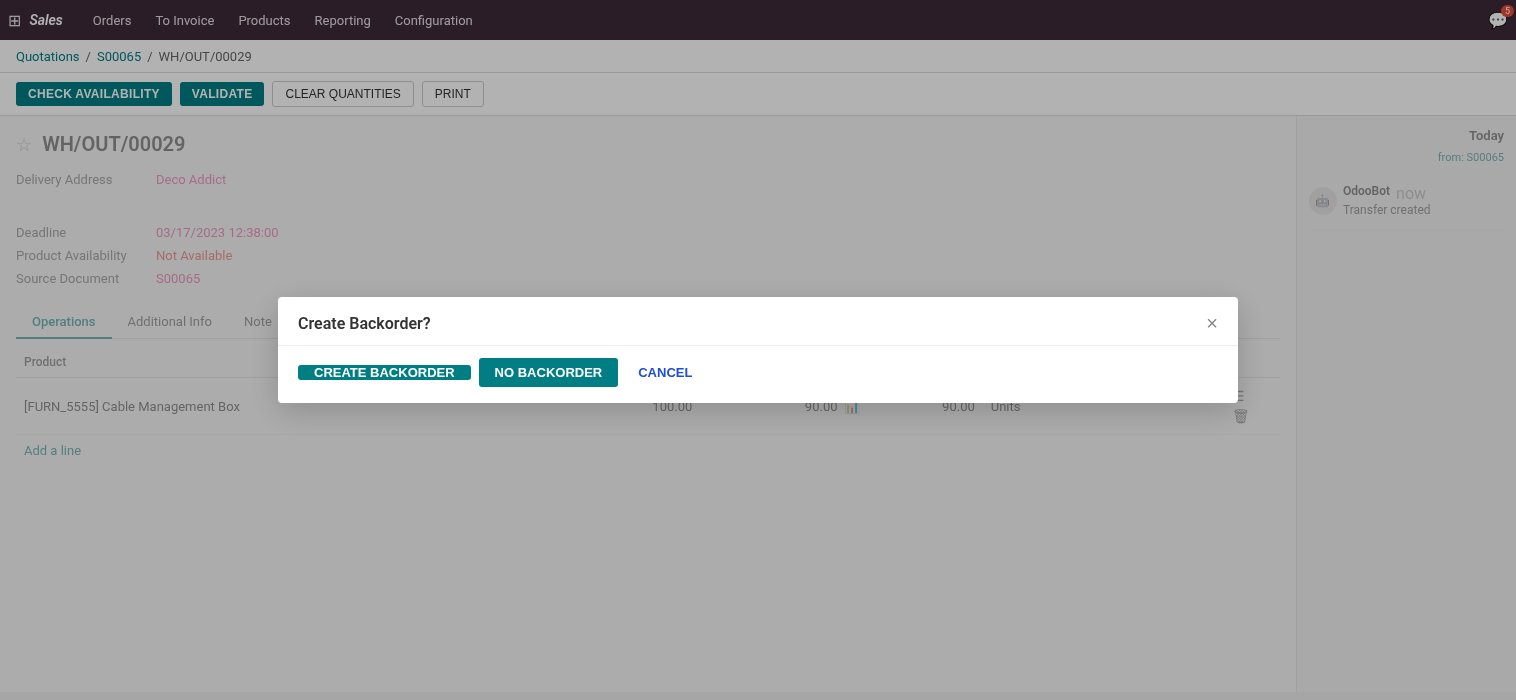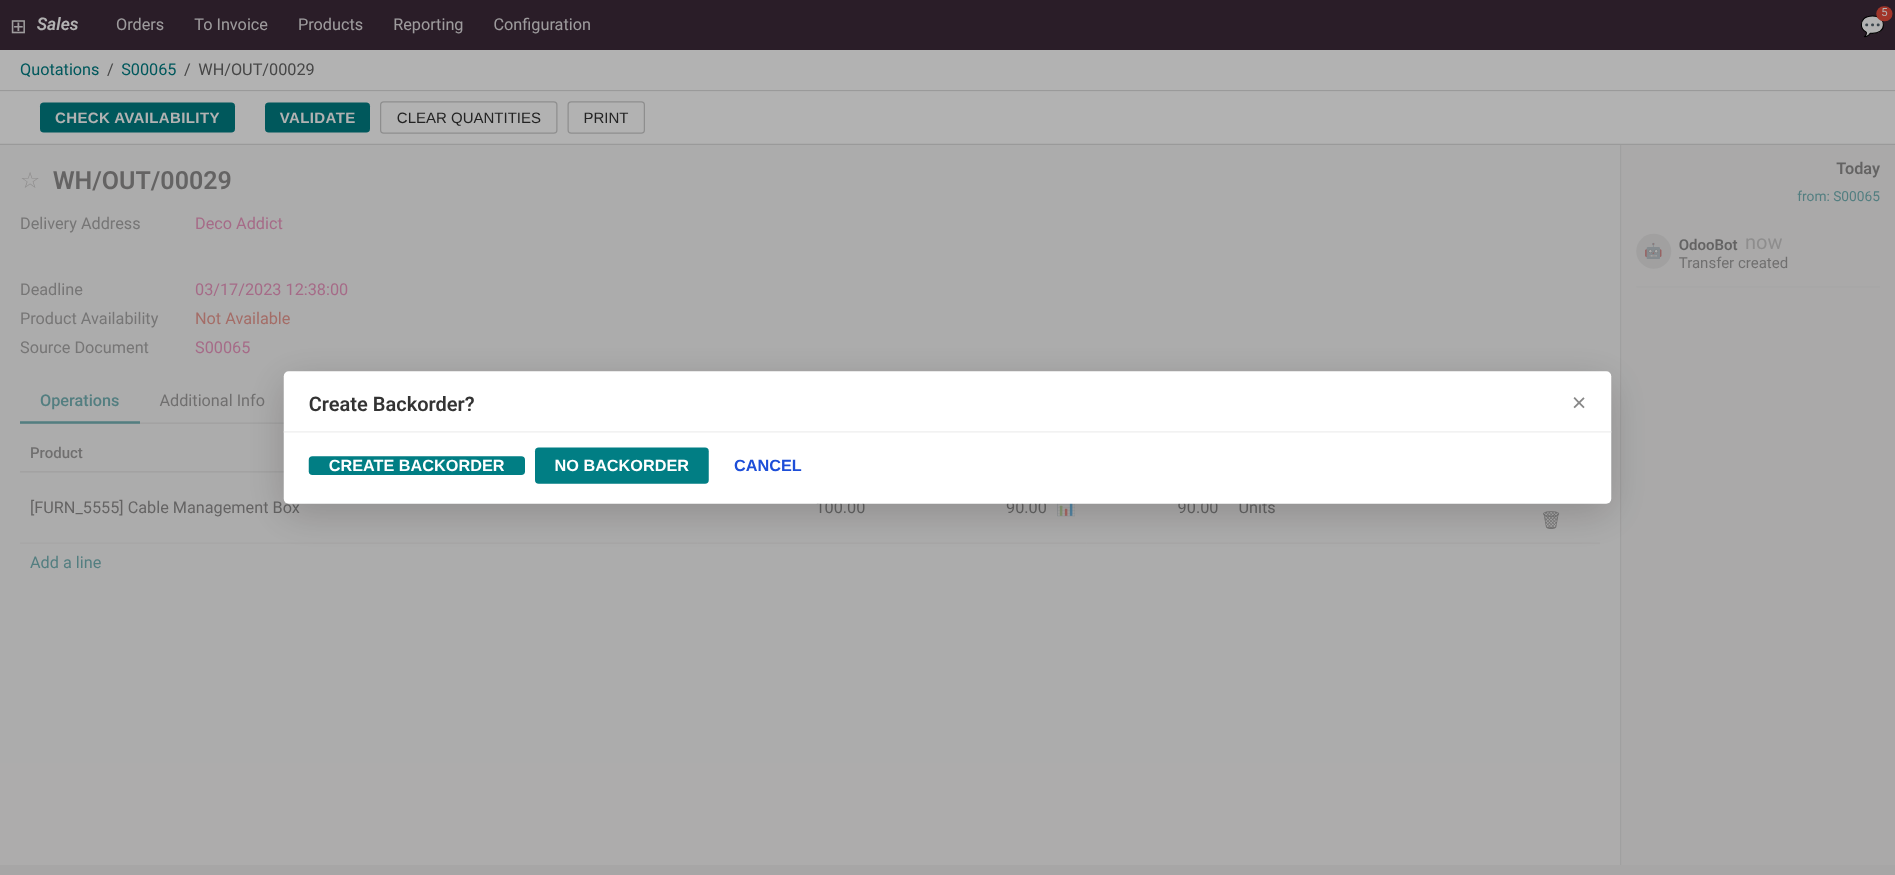--- a/index.html
+++ b/index.html
@@ -89,21 +89,20 @@
     .btn-primary {
       background: #017e84;
       color: #fff;
       border: none;
       padding: 5px 12px;
       border-radius: 3px;
       font-size: 12px;
       font-weight: 600;
       cursor: pointer;
       letter-spacing: 0.3px;
-      margin-left: 16px;
     }
     .btn-secondary {
       background: #fff;
       color: #333;
       border: 1px solid #ccc;
       padding: 5px 12px;
       border-radius: 3px;
       font-size: 12px;
       cursor: pointer;
     }
@@ -200,21 +199,21 @@
       display: flex;
       align-items: center;
       justify-content: center;
     }
 
     
     .modal {
       background: #fff;
       border-radius: 4px;
       box-shadow: 0 8px 32px rgba(0,0,0,0.18);
-      width: 1062px;
+      width: 960px;
       max-width: 95vw;
       z-index: 101;
       position: relative;
     }
     .modal-header {
       display: flex;
       align-items: center;
       justify-content: space-between;
       padding: 16px 20px 12px;
       border-bottom: 1px solid #eee;
@@ -397,21 +396,21 @@
     <div class="add-line">Add a line</div>
   </div>
 
   <div class="right-panel">
     <div class="activities-label">Today</div>
     <div style="font-size:11px; color:#017e84; text-align:right; margin-bottom:12px;">from: S00065</div>
     <div class="chat-activity">
       <div style="display:flex; align-items:center; gap:6px; margin-bottom:4px;">
         <div style="width:28px; height:28px; background:#e0e0e0; border-radius:50%; display:flex; align-items:center; justify-content:center; font-size:12px;">🤖</div>
         <div>
-          <div style="display:flex; gap:6px; align-items:flex-end;">
+          <div style="display:flex; gap:6px; align-items:flex-start;">
             <span style="font-weight:600; color:#333; font-size:12px;">OdooBot</span>
             <span style="color:#aaa; font-size:16px;">now</span>
           </div>
           <div style="font-size:12px; color:#555;">Transfer created</div>
         </div>
       </div>
     </div>
   </div>
 </div>
 

